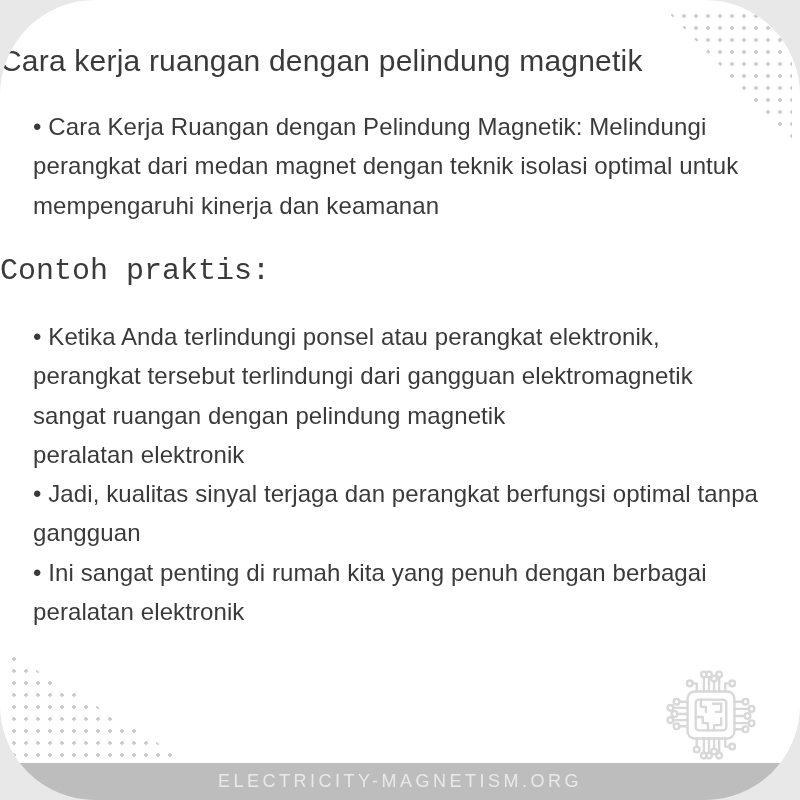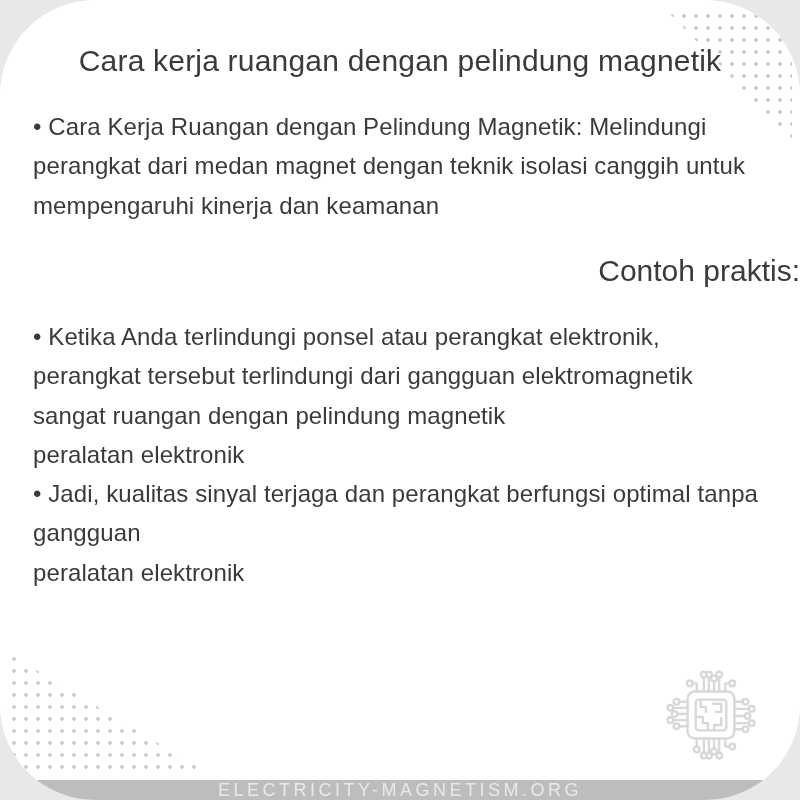--- a/index.html
+++ b/index.html
@@ -16,33 +16,34 @@
   }
   .card {
     position: absolute; inset: 0;
     background: var(--card, #ffffff);
     border-radius: 95px;
     overflow: hidden;
   }
   .title {
     position: absolute; top: 42px; left: 0; right: 0;
     margin: 0;
-    text-align: center;
+    text-align: left;
     font-size: 30px; font-weight: 400;
     line-height: 38px;
     color: var(--text, #3a3a3a);
     letter-spacing: 0.2px;
   }
   .subtitle {
     position: absolute; top: 251px; left: 0; right: 0;
     margin: 0;
-    text-align: right;
+    text-align: left;
     font-size: 30px; font-weight: 400;
     line-height: 40px;
     color: var(--text, #3a3a3a);
+    font-family: Liberation Mono, monospace;
   }
   .block {
     position: absolute; left: 33px; right: 10px;
   }
   .block-intro { top: 107px; }
   .block-examples { top: 317px; }
   .line {
     font-size: 24px;
     line-height: 39.3px;
     color: var(--text, #3a3a3a);
@@ -63,21 +64,21 @@
     left: 8px; top: 653px; width: 200px; height: 120px;
     clip-path: polygon(0 0, 100% 100%, 0 100%);
   }
   .chip {
     position: absolute; left: 660px; top: 664px;
     width: 102px; height: 102px;
   }
   .chip * { stroke: var(--icon, #d8d8d8); fill: none; }
   .footer-band {
     position: absolute; left: 0; right: 0; bottom: 0;
-    height: 20px;
+    height: 37px;
     background: var(--band, #bdbdbd);
     display: flex; align-items: center; justify-content: center;
   }
   .footer-text {
     font-size: 18px;
     letter-spacing: 3.5px;
     font-weight: 400;
     color: var(--band-text, #e9e9e9);
   }
 </style>
@@ -87,33 +88,34 @@
 <div class="page">
   <div class="card">
 
     <div class="dots dots-tr"></div>
     <div class="dots dots-bl"></div>
 
     <h1 class="title">Cara kerja ruangan dengan pelindung magnetik</h1>
 
     <div class="block block-intro">
       <div class="line">• Cara Kerja Ruangan dengan Pelindung Magnetik: Melindungi</div>
-      <div class="line">perangkat dari medan magnet dengan teknik isolasi canggih untuk</div>
+      <div class="line">perangkat dari medan magnet dengan teknik isolasi optimal untuk</div>
       <div class="line">mempengaruhi kinerja dan keamanan</div>
     </div>
 
     <h2 class="subtitle">Contoh praktis:</h2>
 
     <div class="block block-examples">
       <div class="line">• Ketika Anda terlindungi ponsel atau perangkat elektronik,</div>
       <div class="line">perangkat tersebut terlindungi dari gangguan elektromagnetik</div>
       <div class="line">sangat ruangan dengan pelindung magnetik</div>
       <div class="line">peralatan elektronik</div>
       <div class="line">• Jadi, kualitas sinyal terjaga dan perangkat berfungsi optimal tanpa</div>
       <div class="line">gangguan</div>
+      <div class="line">• Ini sangat penting di rumah kita yang penuh dengan berbagai</div>
       <div class="line">peralatan elektronik</div>
     </div>
 
     <svg class="chip" viewBox="0 0 100 100" stroke-width="2.3" stroke-linecap="round" stroke-linejoin="round">
 
       <rect x="27" y="27" width="46" height="46" rx="7"></rect>
       <rect x="35" y="35" width="30" height="30" rx="3"></rect>
 
       <path d="M 40 35 V 42 H 45 V 47"></path>
       <path d="M 52 39 H 60 V 47 H 55"></path>

